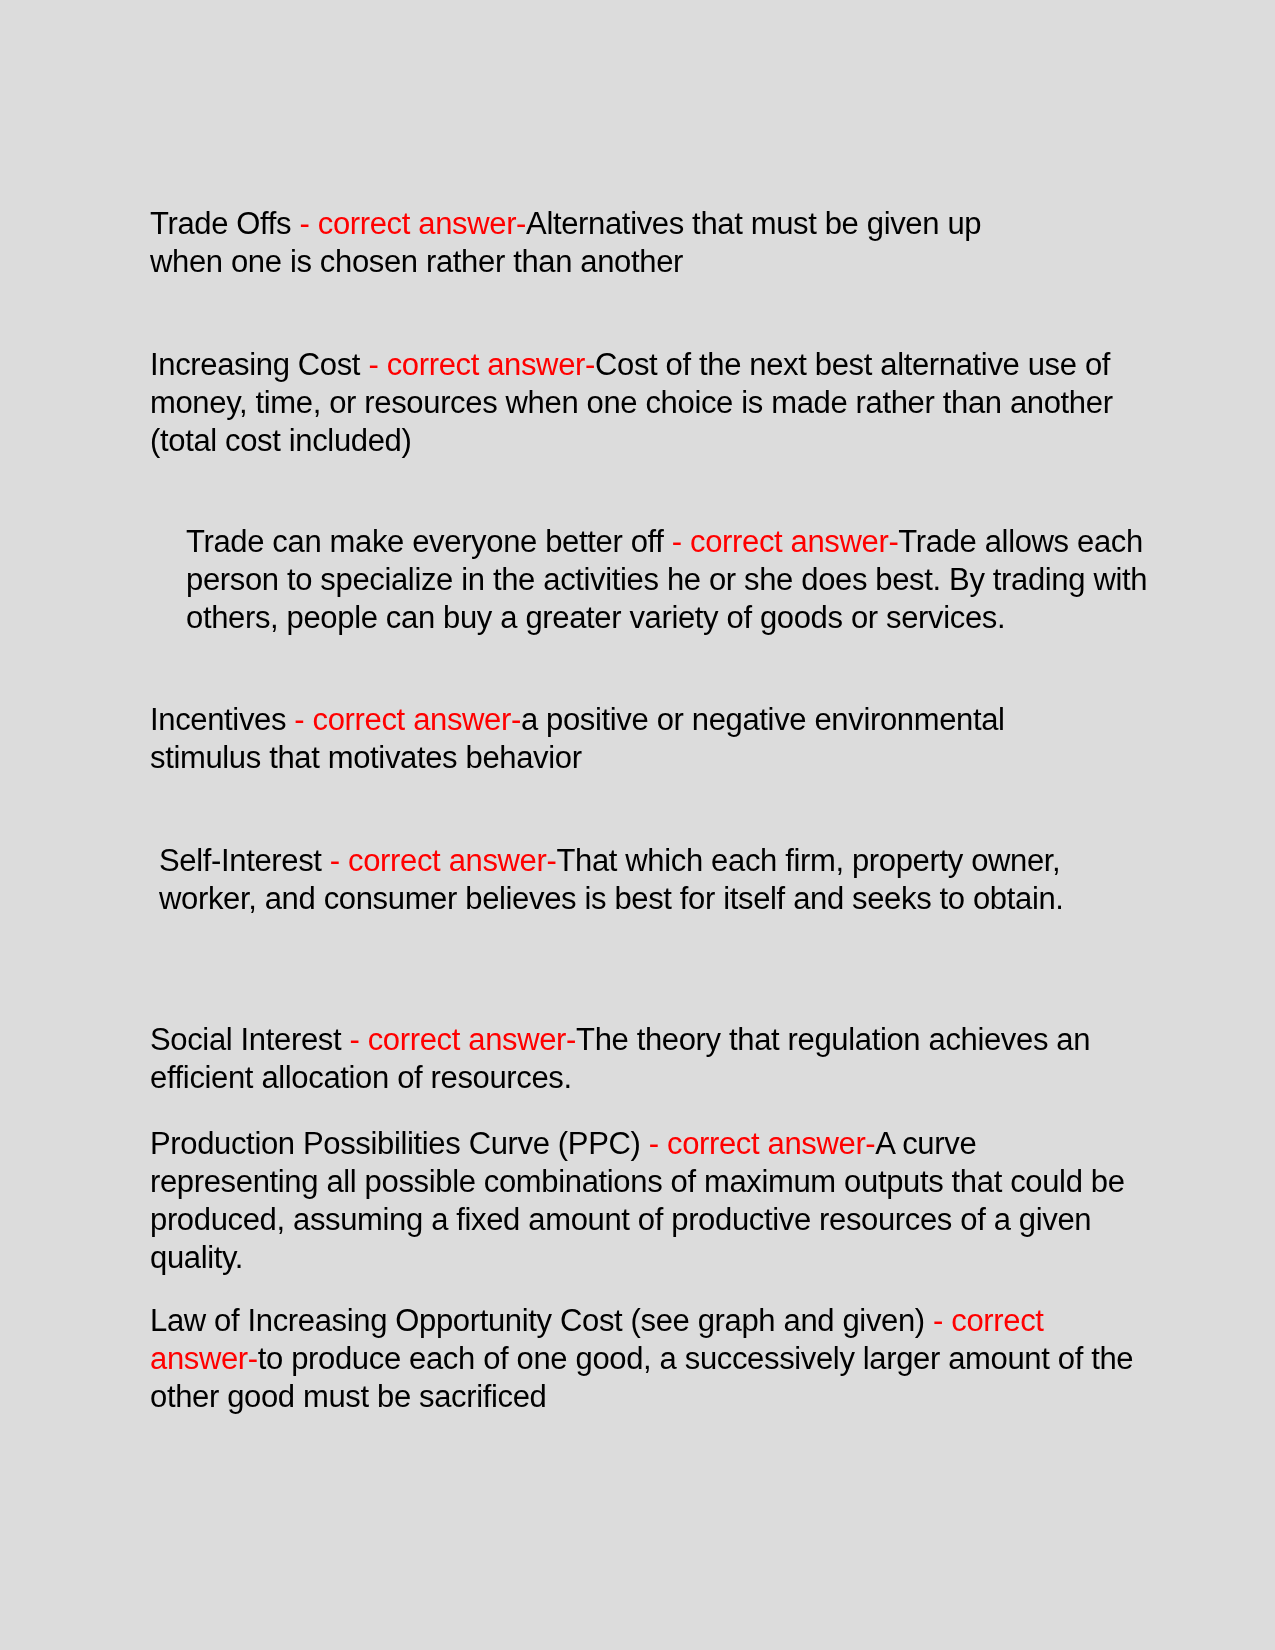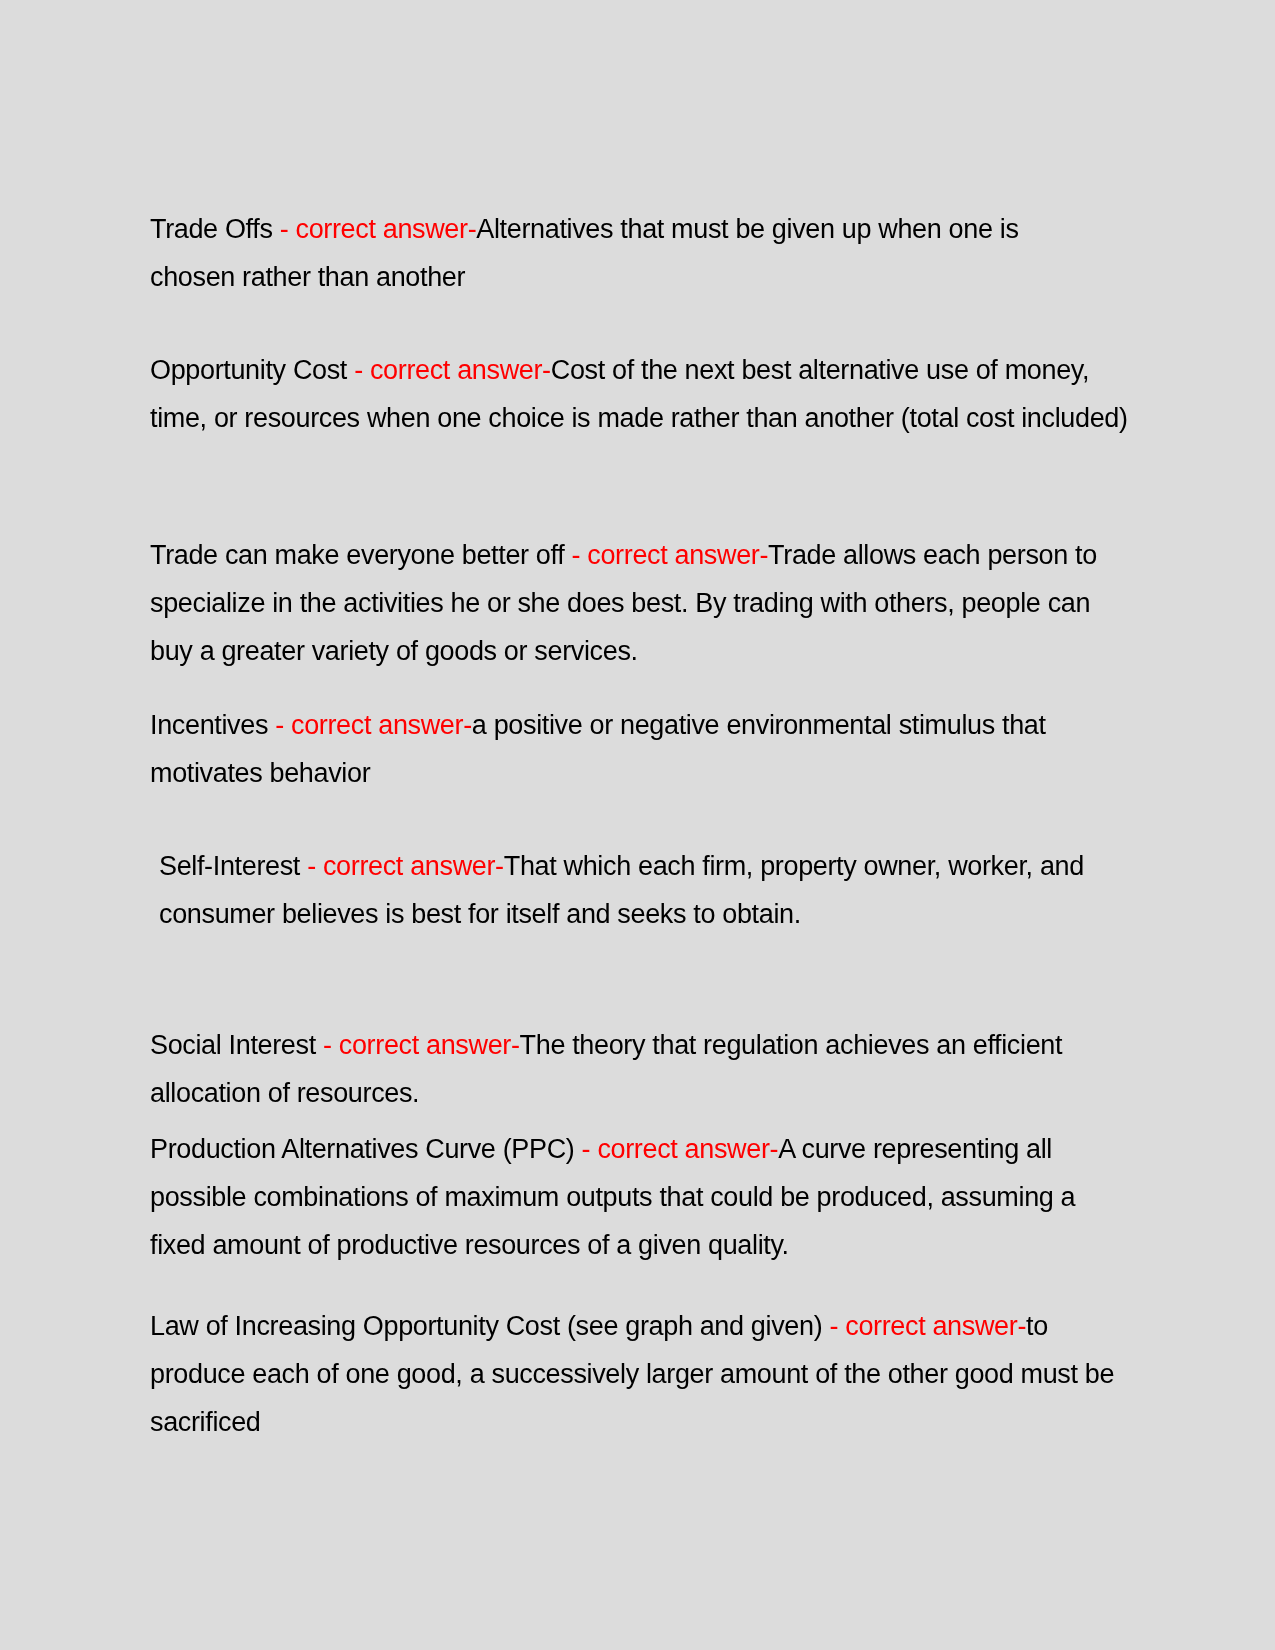--- a/index.html
+++ b/index.html
@@ -15,41 +15,41 @@
       font-family: "Liberation Sans", sans-serif;
       color: #000000;
     }
     .page {
       position: absolute;
       left: 150px;
       top: 205px;
       width: 985px;
     }
     .entry {
-      font-size: 27px;
-      line-height: 48px;
+      font-size: 31px;
+      line-height: 38px;
       letter-spacing: -0.35px;
       margin: 0;
     }
     .sep {
       color: #ff0000;
     }
   </style>
 </head>
 <body>
 
 <div class="page">
   <p class="entry" style="position:absolute; top:0px; width:880px;"><span>Trade Offs</span><span class="sep"> - correct answer-</span><span>Alternatives that must be given up when one is chosen rather than another</span></p>
 
-  <p class="entry" style="position:absolute; top:141px; width:985px;"><span>Opportunity Cost</span><span class="sep"> - correct answer-</span><span>Cost of the next best alternative use of money, time, or resources when one choice is made rather than another (total cost included)</span></p>
+  <p class="entry" style="position:absolute; top:141px; width:985px;"><span>Increasing Cost</span><span class="sep"> - correct answer-</span><span>Cost of the next best alternative use of money, time, or resources when one choice is made rather than another (total cost included)</span></p>
 
-  <p class="entry" style="position:absolute; top:326px; width:985px;"><span>Trade can make everyone better off</span><span class="sep"> - correct answer-</span><span>Trade allows each person to specialize in the activities he or she does best. By trading with others, people can buy a greater variety of goods or services.</span></p>
+  <p class="entry" style="position:absolute; top:318px; width:985px;margin-left:36px;"><span>Trade can make everyone better off</span><span class="sep"> - correct answer-</span><span>Trade allows each person to specialize in the activities he or she does best. By trading with others, people can buy a greater variety of goods or services.</span></p>
 
   <p class="entry" style="position:absolute; top:496px; width:930px;"><span>Incentives</span><span class="sep"> - correct answer-</span><span>a positive or negative environmental stimulus that motivates behavior</span></p>
 
   <p class="entry" style="position:absolute; top:637px; width:985px;margin-left:9px;"><span>Self-Interest</span><span class="sep"> - correct answer-</span><span>That which each firm, property owner, worker, and consumer believes is best for itself and seeks to obtain.</span></p>
 
   <p class="entry" style="position:absolute; top:816px; width:960px;"><span>Social Interest</span><span class="sep"> - correct answer-</span><span>The theory that regulation achieves an efficient allocation of resources.</span></p>
 
-  <p class="entry" style="position:absolute; top:920px; width:985px;"><span>Production Alternatives Curve (PPC)</span><span class="sep"> - correct answer-</span><span>A curve representing all possible combinations of maximum outputs that could be produced, assuming a fixed amount of productive resources of a given quality.</span></p>
+  <p class="entry" style="position:absolute; top:920px; width:985px;"><span>Production Possibilities Curve (PPC)</span><span class="sep"> - correct answer-</span><span>A curve representing all possible combinations of maximum outputs that could be produced, assuming a fixed amount of productive resources of a given quality.</span></p>
 
   <p class="entry" style="position:absolute; top:1097px; width:985px;"><span>Law of Increasing Opportunity Cost (see graph and given)</span><span class="sep"> - correct answer-</span><span>to produce each of one good, a successively larger amount of the other good must be sacrificed</span></p>
 </div>
 
 </body></html>

